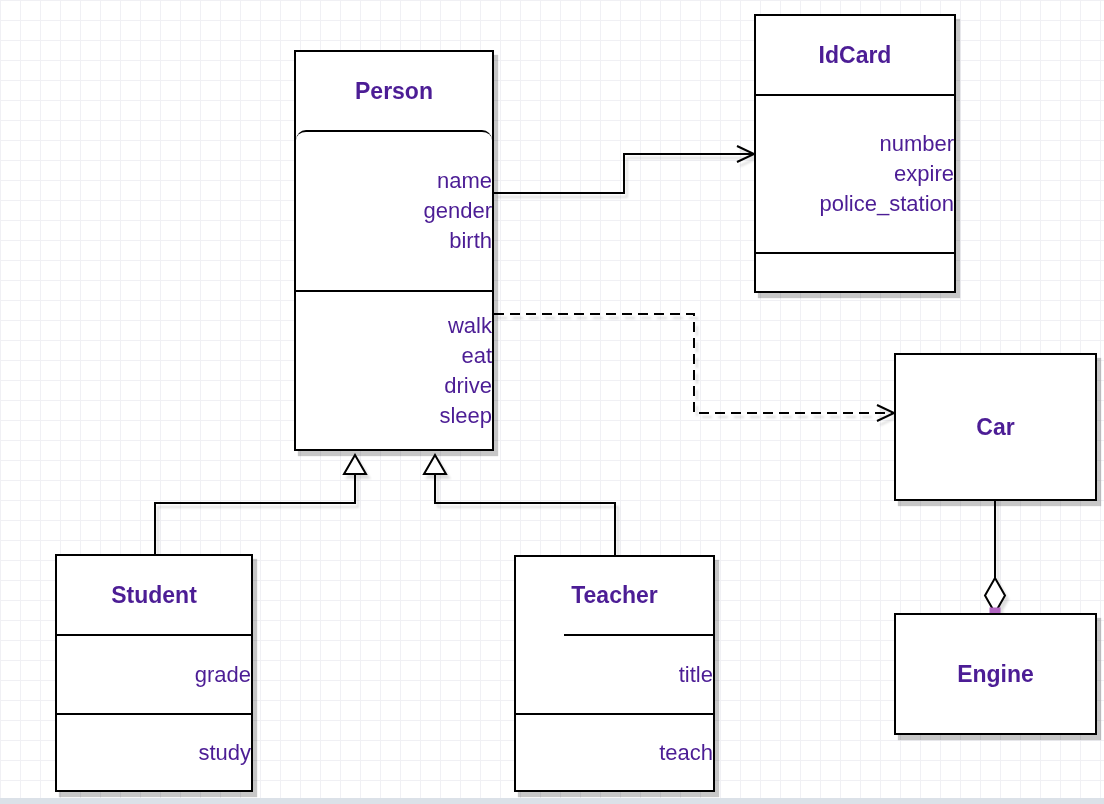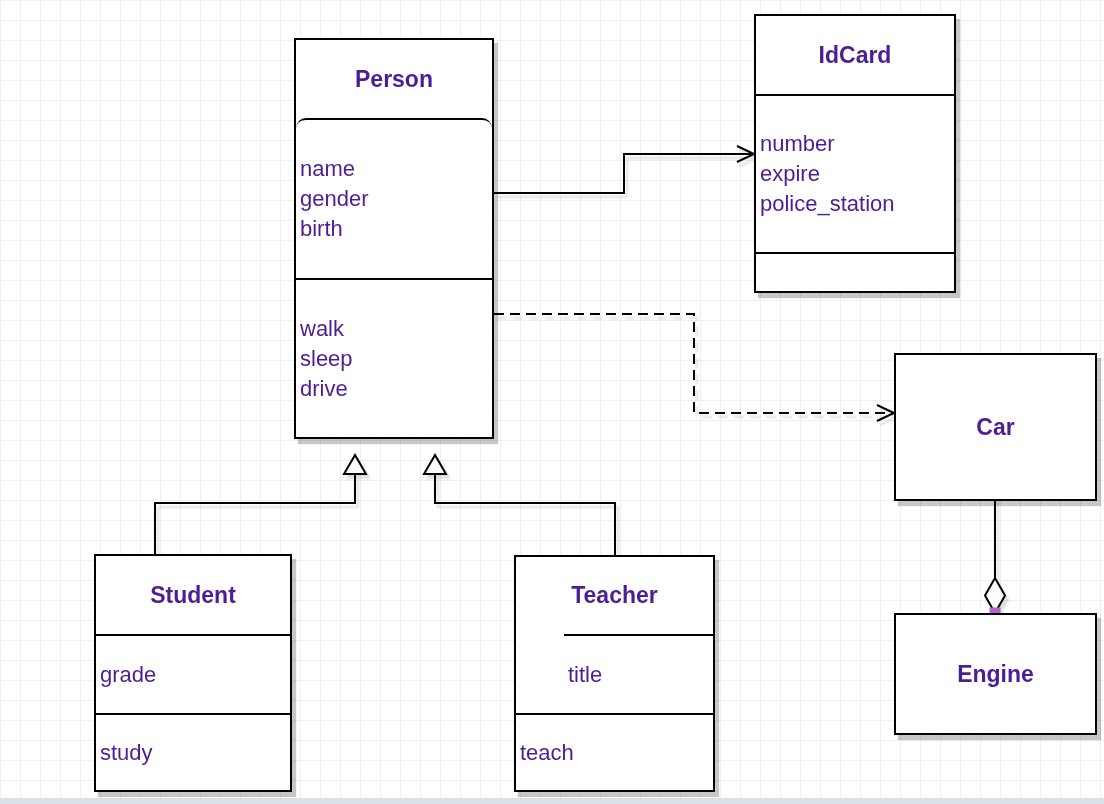--- a/index.html
+++ b/index.html
@@ -37,20 +37,21 @@
   }
   .uml-class.simple .title{flex:1 1 auto;height:auto;}
   .uml-class .compartment{
     box-sizing:border-box;
     border-top:2px solid #000000;
     display:flex;flex-direction:column;justify-content:center;
     padding-left:4px;
     font-size:22px;line-height:30px;
     flex:0 0 auto;
     overflow:hidden;
+    text-align:right;
   }
   .uml-class .compartment.grow{flex:1 1 auto;}
   .scroll-strip{
     position:absolute;left:0;right:0;bottom:0;height:6px;
     z-index:3;
   }
 </style>
 </head>
 <body>
 
@@ -73,43 +74,44 @@
         <polygon points="435,455 446,474 424,474" fill="#ffffff" stroke="#000000" stroke-width="2"></polygon>
       </g>
       <g>
         <path d="M995 474 L995 578" fill="none" stroke="#000000" stroke-width="2"></path>
         <polygon points="995,613 985,595.5 995,578 1005,595.5" fill="#ffffff" stroke="#000000" stroke-width="2"></polygon>
         <rect x="989.5" y="468.5" width="11" height="11" fill="#b266c2"></rect>
         <rect x="989.5" y="607.5" width="11" height="11" fill="#b266c2"></rect>
       </g>
     </svg>
   <div class="nodes">
-      <div class="uml-class" style="left: 294px; top: 38px; width: 200px; height: 401px;">
+      <div class="uml-class" style="left: 294px; top: 50px; width: 200px; height: 401px;">
         <div class="title" style="height: 78px;">Person</div>
         <div class="compartment" style="height: 160px; border-radius: 10px;">
           <div>name</div>
           <div>gender</div>
           <div>birth</div>
         </div>
         <div class="compartment grow">
           <div>walk</div>
+          <div>eat</div>
+          <div>drive</div>
           <div>sleep</div>
-          <div>drive</div>
         </div>
       </div>
       <div class="uml-class" style="left: 754px; top: 14px; width: 202px; height: 279px;">
         <div class="title" style="height: 78px;">IdCard</div>
         <div class="compartment" style="height: 158px;">
           <div>number</div>
           <div>expire</div>
           <div>police_station</div>
         </div>
         <div class="compartment grow"></div>
       </div>
-      <div class="uml-class" style="left: 55px; top: 554px; width: 198px; height: 238px; margin-left: 39px;">
+      <div class="uml-class" style="left: 55px; top: 554px; width: 198px; height: 238px;">
         <div class="title" style="height: 78px;">Student</div>
         <div class="compartment" style="height: 79px;">
           <div>grade</div>
         </div>
         <div class="compartment grow">
           <div>study</div>
         </div>
       </div>
       <div class="uml-class" style="left: 514px; top: 555px; width: 201px; height: 237px;">
         <div class="title" style="height: 77px;">Teacher</div>

